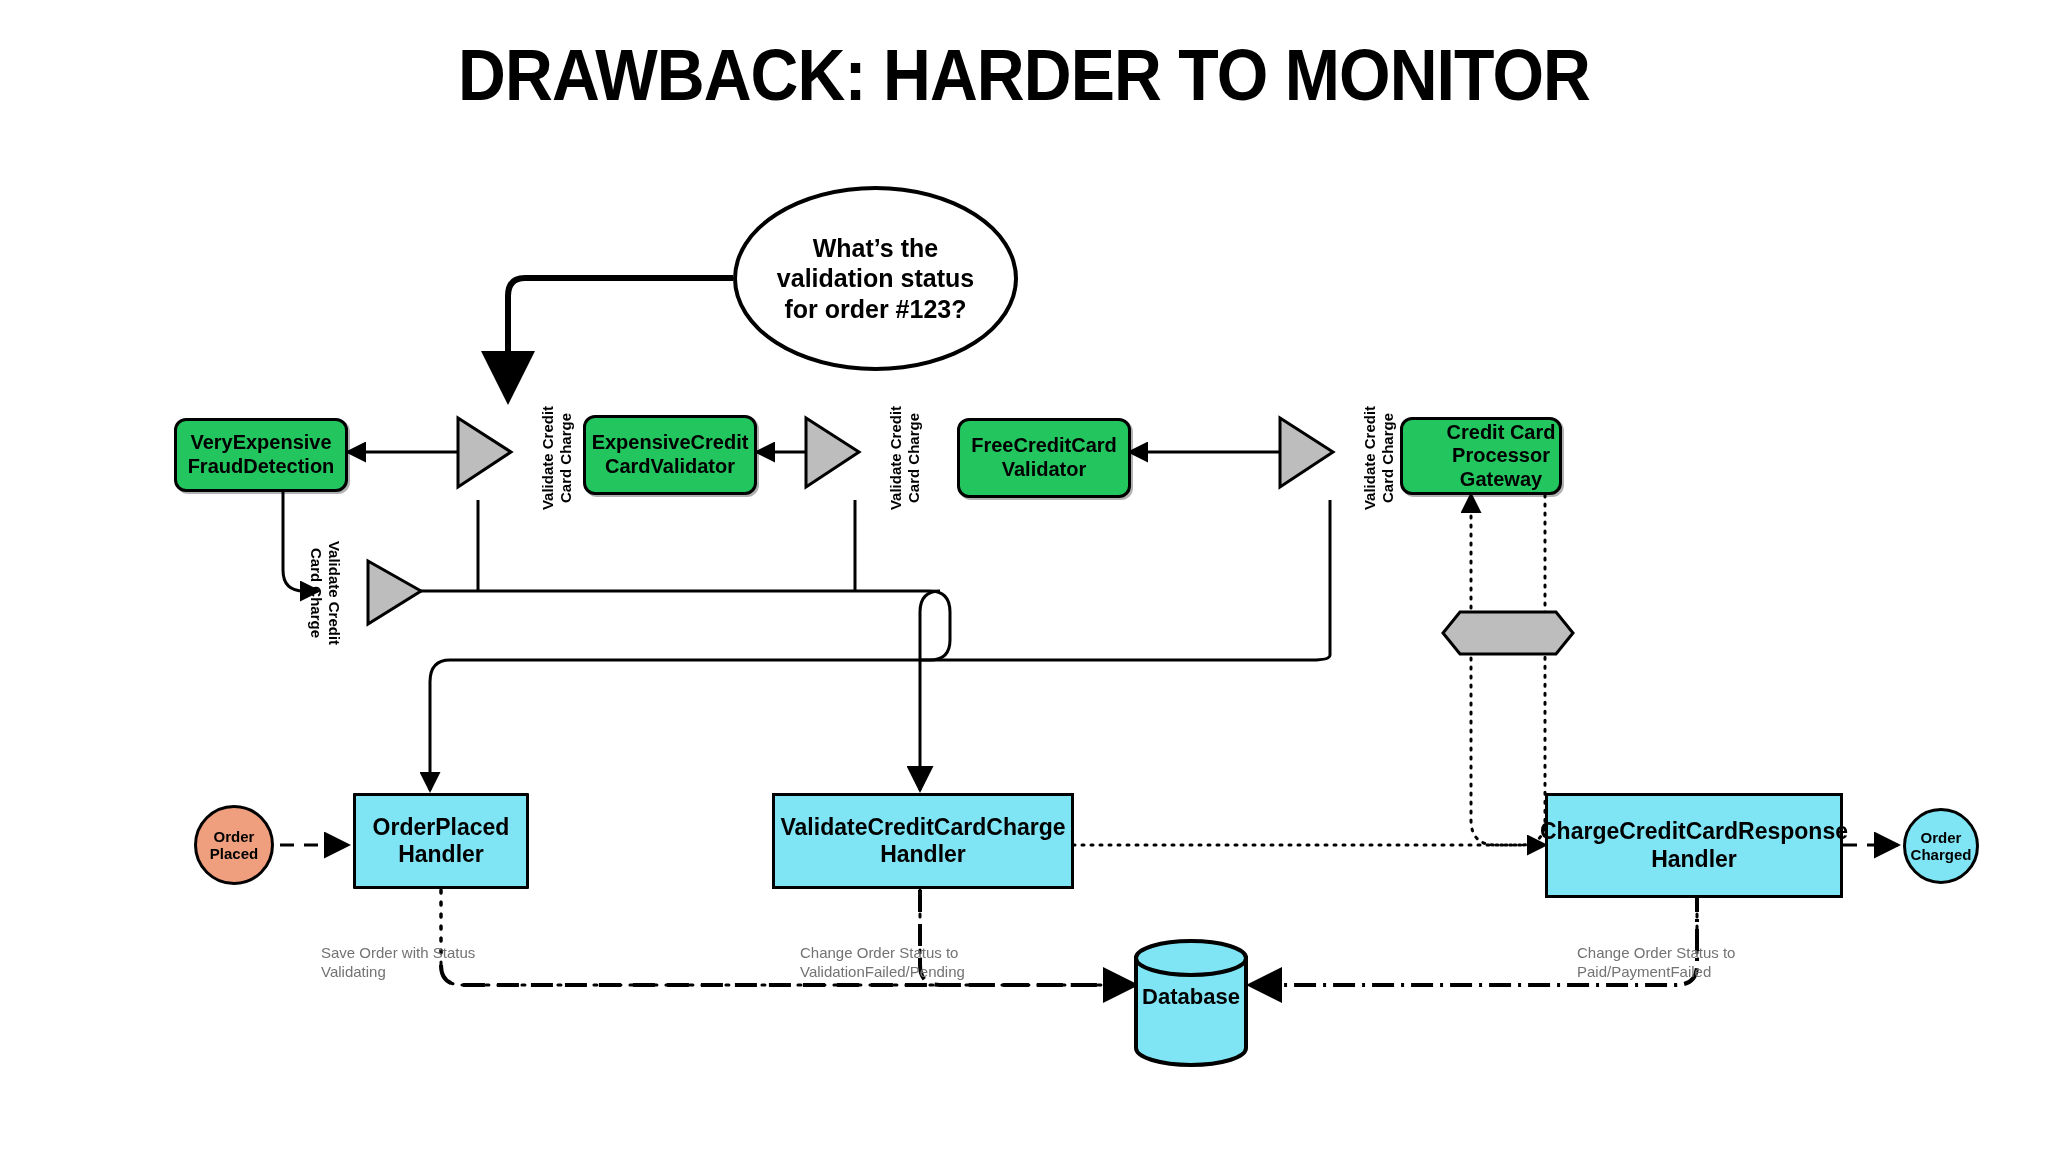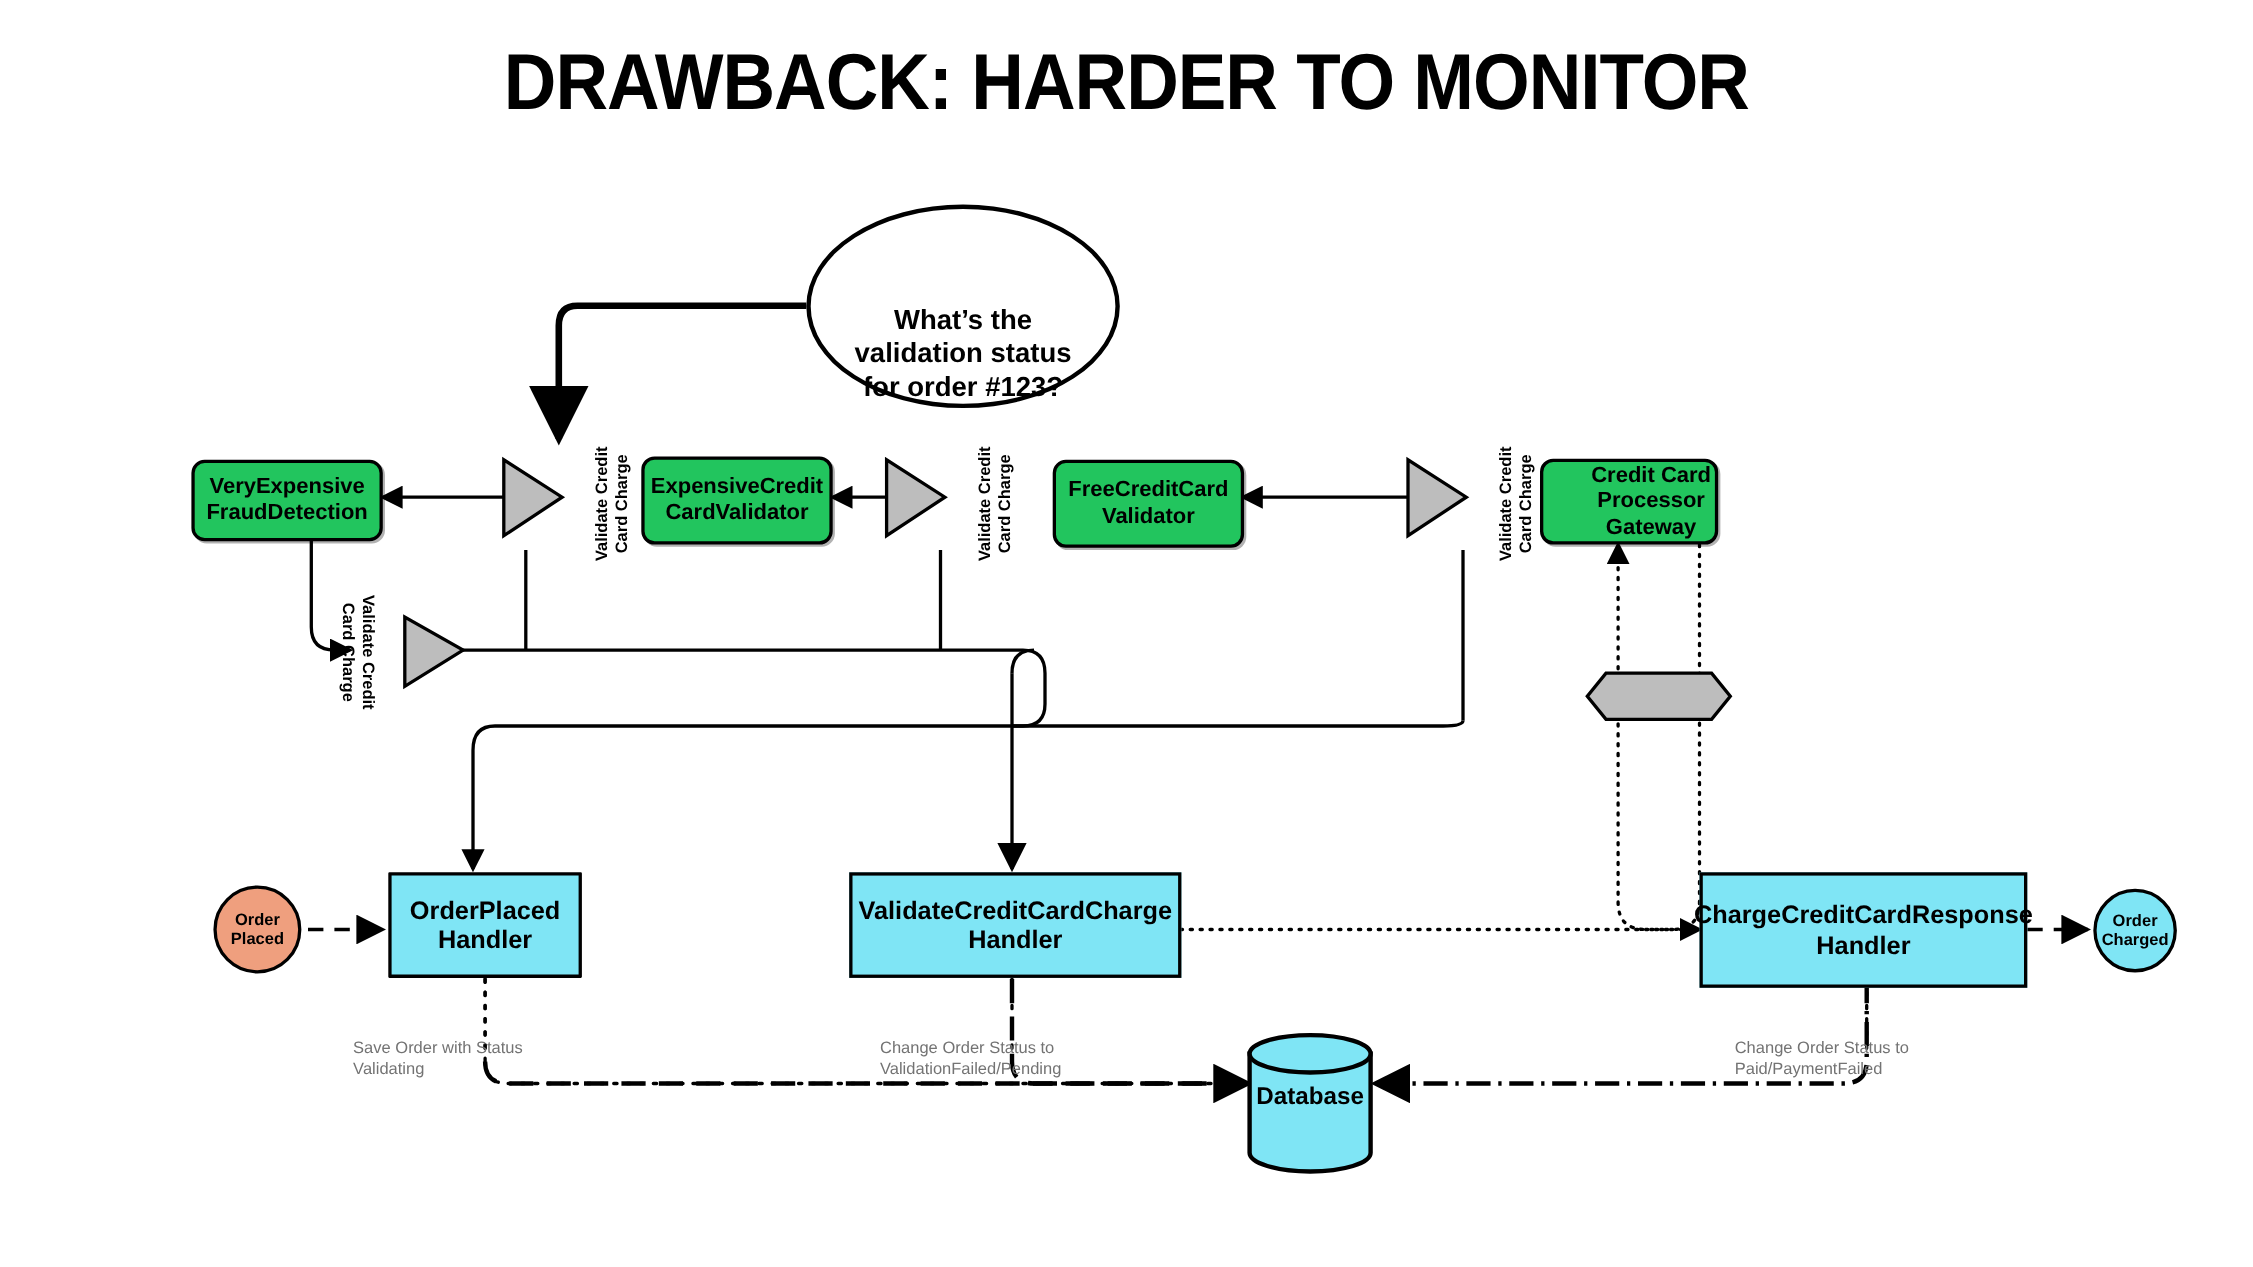--- a/index.html
+++ b/index.html
@@ -189,21 +189,21 @@
     </g>
 
     <polygon points="1460,612 1556,612 1573,633 1556,654 1460,654 1443,633" fill="#bdbdbd" stroke="#000" stroke-width="3"></polygon>
 
     <g>
       <path d="M 1136,958 L 1136,1048 A 55,17 0 0 0 1246,1048 L 1246,958 Z" fill="#7fe5f5" stroke="#000" stroke-width="4"></path>
       <ellipse cx="1191" cy="958" rx="55" ry="17" fill="#7fe5f5" stroke="#000" stroke-width="4"></ellipse>
     </g>
   </svg>
 
-  <div class="node bubble" style="left:733px; top:186px; width:285px; height:185px;align-items:flex-end;">
+  <div class="node bubble" style="left:733px; top:186px; width:285px; height:185px;">
     <span>What’s the
 validation status
 for order #123?</span>
   </div>
 
   <div class="node svc" style="left:174px; top:418px; width:174px; height:74px;">
     <span>VeryExpensive
 FraudDetection</span>
   </div>
 

